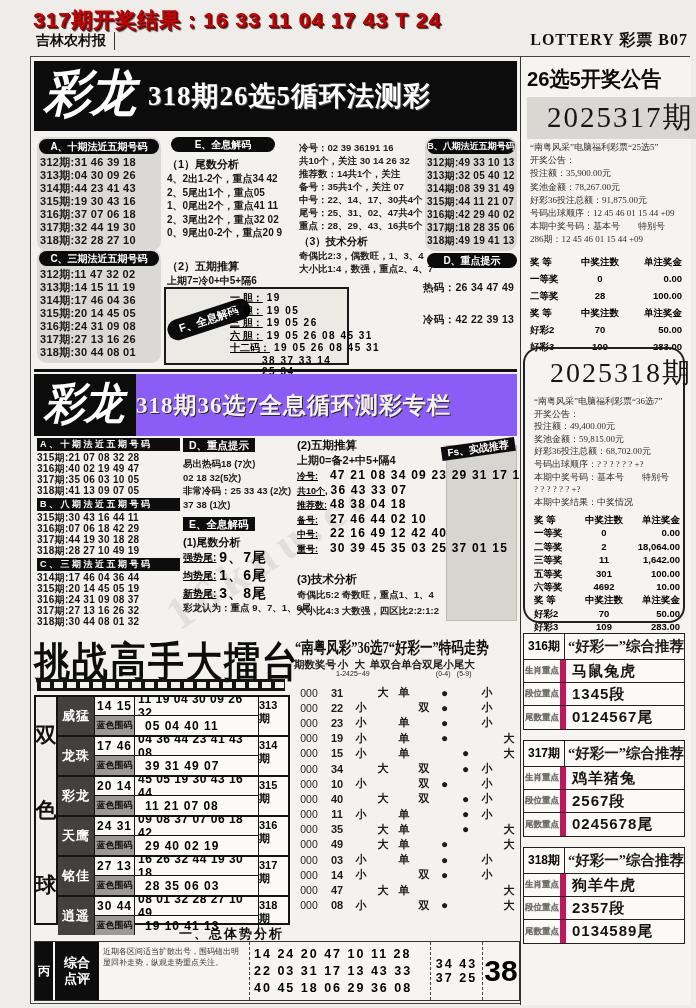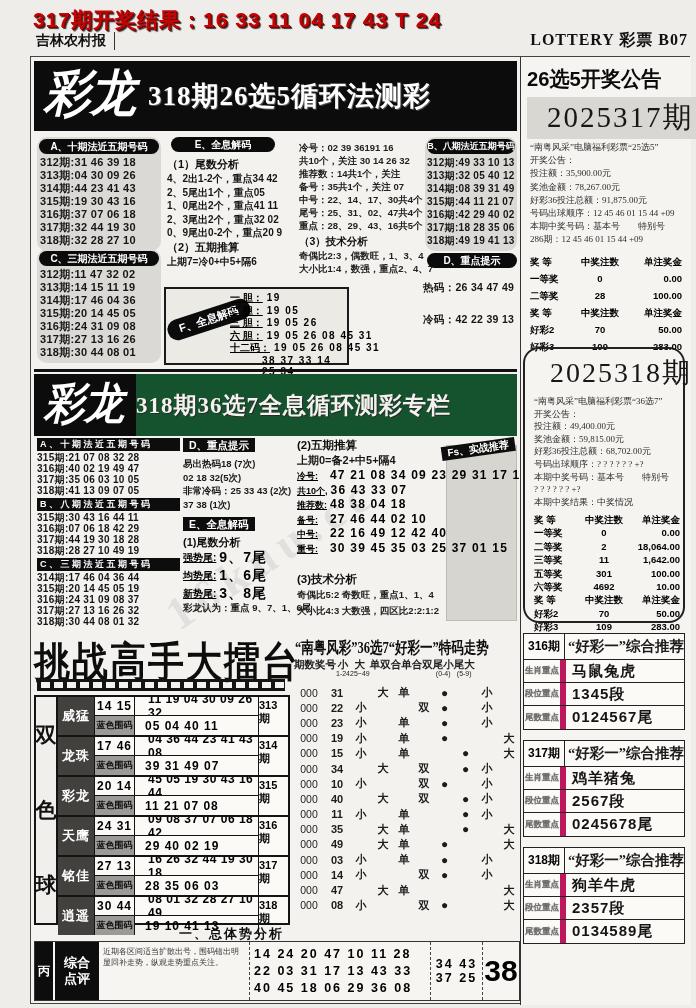--- a/index.html
+++ b/index.html
@@ -8,21 +8,21 @@
 .abs{position:absolute}
 .headline{font-weight:bold;font-size:21px;color:#c50404;letter-spacing:1px;white-space:nowrap;text-shadow:1px 1px 0 #6d0202,2px 2px 1px #3a3a3a;font-family:"Liberation Sans",sans-serif}
 .paper{font-weight:bold;font-size:14px;color:#111;border-right:1px solid #333;padding-right:8px}
 .lottery{font-weight:bold;font-size:16px;color:#111;font-family:"Liberation Serif",serif;letter-spacing:1px}
 .frame{position:absolute;left:30px;top:56px;width:660px;height:948px;border:1px solid #444;background:#f4f2ef}
 .wm{position:absolute;font-family:"Liberation Serif",serif;font-weight:bold;font-size:46px;color:rgba(110,110,110,.13);transform:rotate(-33deg);letter-spacing:8px;white-space:nowrap;pointer-events:none}
 
 .sechdr{background:#0c0c0c;display:flex;align-items:center;overflow:hidden}
 .logo{font-family:"DejaVu Serif",serif;font-style:italic;font-weight:bold;color:#fff;padding:0 12px 4px 10px;position:relative;transform:scaleY(1.08);white-space:nowrap}
 .sectitle{color:#fff;font-family:"Liberation Serif",serif;font-weight:bold;font-size:27px;letter-spacing:1px;white-space:nowrap;text-shadow:1px 1px 0 #555}
-.bar2{background:#14532d;align-self:stretch;display:flex;align-items:center;flex:1}
+.bar2{background:#8b5cf6;align-self:stretch;display:flex;align-items:center;flex:1}
 .sectitle2{color:#f4f2ee;font-family:"Liberation Serif",serif;font-weight:bold;font-size:23px;letter-spacing:1px;white-space:nowrap;text-shadow:1px 1px 0 #2a2a2a}
 
 .panel{background:#dbd9d5;border-radius:10px;padding:2px 2px}
 .pill{background:#0b0b0b;color:#fff;border-radius:9px;text-align:center;font-weight:bold;font-size:10px;line-height:15px;height:15px;white-space:nowrap;overflow:hidden}
 .nrow{font-weight:bold;font-size:11px;line-height:13px;letter-spacing:.3px;white-space:nowrap;color:#161616}
 .rows10 .nrow{font-size:10px;line-height:13px}
 .sub{font-weight:bold;font-size:11px;color:#0e0e0e;white-space:nowrap}
 .eline{font-weight:bold;font-size:10px;line-height:13.5px;white-space:nowrap;color:#161616}
 .mline{font-weight:bold;font-size:9.5px;line-height:13px;white-space:nowrap;color:#222}
 
@@ -47,21 +47,21 @@
 .zipper{height:12px;border-top:3px solid #141414;border-bottom:3px solid #141414;background:repeating-linear-gradient(90deg,#141414 0 4px,transparent 4px 13px)}
 .arena{display:flex;border:2px solid #141414;background:#fbfaf7}
 .sstrip{width:22px;display:flex;flex-direction:column;justify-content:space-around;align-items:center;border-right:2px solid #141414;background:#f1efeb}
 .schar{font-weight:bold;font-size:21px;color:#111;font-family:"Liberation Serif",serif}
 .experts{width:232px}
 .expert{display:grid;grid-template-columns:36px 40px 124px 30px;grid-template-rows:19px 19px;grid-template-areas:"n l m p" "n bl bm p";border-bottom:2px solid #141414}
 .expert:last-child{border-bottom:none}
 .ecell{border-left:1px solid #141414;display:flex;align-items:center;overflow:hidden}
 .ename{grid-area:n;background:#43413e;color:#fff;font-weight:bold;font-size:13px;justify-content:center;border-left:none;letter-spacing:1px}
 .elead{grid-area:l;font-weight:bold;font-size:12px;justify-content:center;letter-spacing:1px;border-bottom:1px solid #141414}
-.enums{grid-area:m;font-weight:bold;font-size:12px;letter-spacing:.5px;padding-left:13px;border-bottom:1px solid #141414}
+.enums{grid-area:m;font-weight:bold;font-size:12px;letter-spacing:.5px;padding-left:3px;border-bottom:1px solid #141414}
 .eperiod{grid-area:p;font-weight:bold;font-size:11px;justify-content:center;align-items:flex-start;padding-top:2px}
 .ebl{grid-area:bl;background:#9c9a96;color:#0f0f0f;font-weight:bold;font-size:9px;justify-content:center}
 .ebm{grid-area:bm;font-weight:bold;font-size:12px;letter-spacing:1px;padding-left:10px}
 
 .ttitle{font-weight:bold;font-size:12.5px;white-space:nowrap;color:#0d0d0d;font-family:"Liberation Serif",serif;letter-spacing:0px;transform:scaleY(1.3);transform-origin:left top}
 .thead{display:flex}
 .thc{text-align:center;font-weight:bold;font-size:10.5px;color:#222;line-height:11px}
 .ths{display:block;font-weight:normal;font-size:7px;line-height:8px}
 .trow{display:flex;height:15.2px;align-items:center}
 .tc{display:inline-block;text-align:center;font-weight:bold;font-size:11px;color:#1c1c1c}
@@ -143,21 +143,21 @@
     <div class="abs pill" style="left:140px;top:80px;width:104px">E、全息解码</div>
     <div class="abs" style="left:136px;top:100px;width:130px">
       <div class="sub">（1）尾数分析</div>
       <div>
           <div class="eline">4、2出1-2个，重点34 42</div>
           <div class="eline">2、5尾出1个，重点05</div>
           <div class="eline">1、0尾出2个，重点41 11</div>
           <div class="eline">2、3尾出2个，重点32 02</div>
           <div class="eline">0、9尾出0-2个，重点20 9</div>
         </div>
-      <div class="sub" style="margin-top:0">（2）五期推算</div>
+      <div class="sub" style="margin-top:19px">（2）五期推算</div>
       <div class="eline">上期7=冷0+中5+隔6</div>
     </div>
 
     <div class="abs" style="left:268px;top:84px;width:128px">
       <div>
           <div class="mline">冷号：02 39 36191 16</div>
           <div class="mline">共10个，关注 30 14 26 32</div>
           <div class="mline">推荐数：14共1个，关注</div>
           <div class="mline">备号：35共1个，关注 07</div>
           <div class="mline">中号：22、14、17、30共4个，关注 03 33</div>

